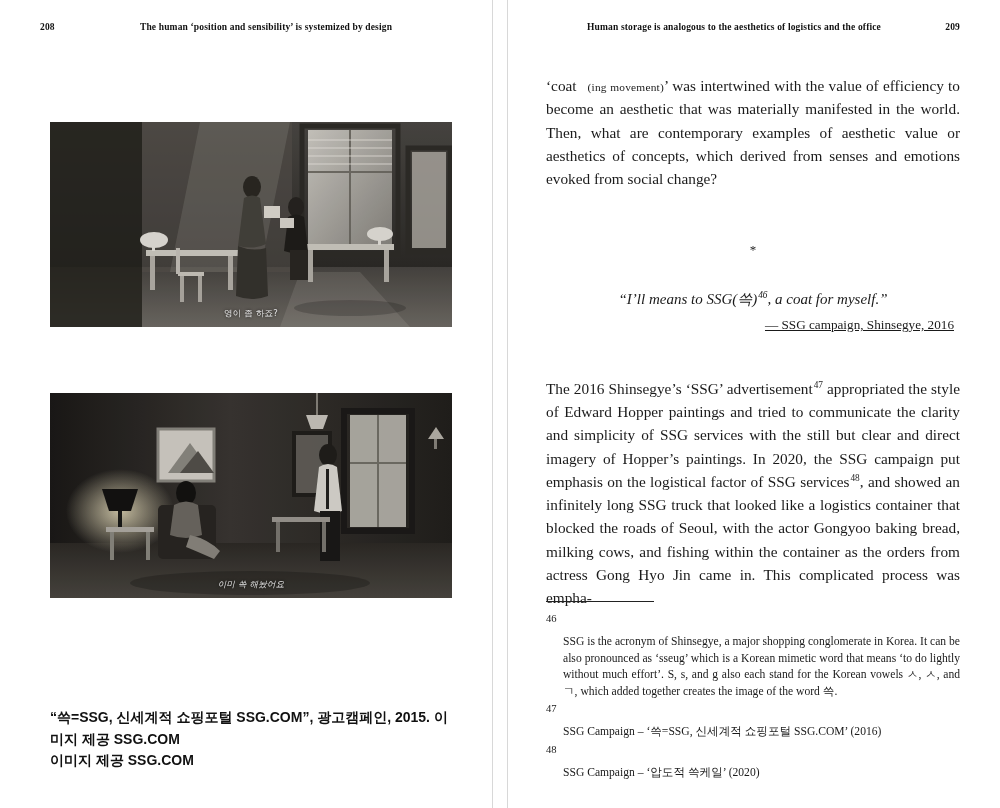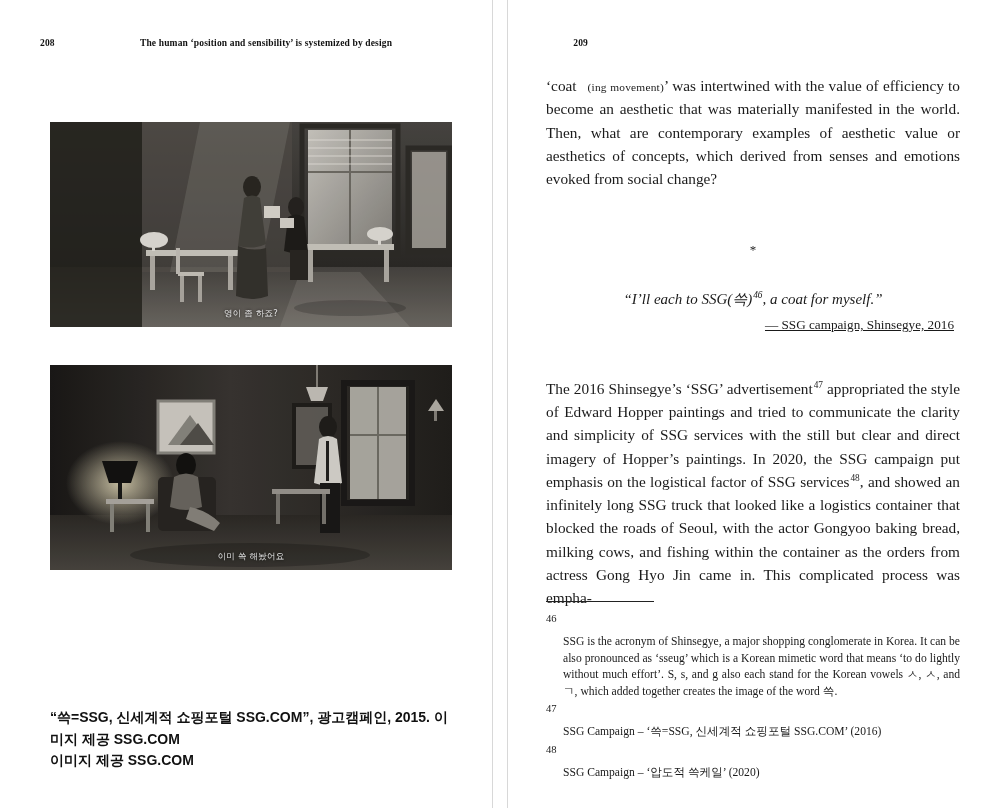--- a/index.html
+++ b/index.html
@@ -48,21 +48,20 @@
     align-items: baseline;
     font-size: 9.5px;
     font-weight: bold;
     letter-spacing: 0.15px;
     color: #111;
     height: 16px;
   }
   .runhead .folio {
     width: 44px;
     flex: none;
-    margin-top: 16px;
   }
   .runhead .title {
     flex: 1;
     text-align: center;
     padding-right: 8px;
   }
   .runhead-right .folio {
     text-align: right;
   }
   .runhead-right .title {
@@ -76,21 +75,22 @@
   }
   .photo {
     position: relative;
     width: 402px;
     height: 205px;
     margin-left: 10px;
     overflow: hidden;
     background: #737373;
   }
   .photo + .photo {
-    margin-top: 38px;
+    margin-top: 66px;
+    font-style: italic;
   }
   .photo .caption-sub {
     position: absolute;
     left: 0;
     right: 0;
     bottom: 7px;
     text-align: center;
     color: #e8e8e8;
     font-size: 8.5px;
     font-family: "DejaVu Sans", sans-serif;
@@ -364,30 +364,31 @@
       <div>“쓱=SSG, 신세계적 쇼핑포털 SSG.COM”, 광고캠페인, 2015. 이미지 제공 SSG.COM</div>
       <div class="line2">이미지 제공 SSG.COM</div>
     </div>
   </div>
 
   <div class="gutter"></div>
 
   <div class="page page-right">
 
     <div class="runhead runhead-right">
+      <span class="title">Human storage is analogous to the aesthetics of logistics and the office</span>
       <span class="folio">209</span>
     </div>
 
     <div class="body-col">
 
       <p class="body"><span>‘coat</span><span class="smallcaps">(ing movement)</span><span>’ was intertwined with the value of efficiency to become an aesthetic that was materially manifested in the world. Then, what are contemporary examples of aesthetic value or aesthetics of concepts, which derived from senses and emotions evoked from social change?</span></p>
 
       <div class="asterisk-sep">*</div>
 
-      <p class="quote"><span>“I’ll each to SSG(쓱)</span><sup class="fn">46</sup><span>, a coat for myself.”</span></p>
+      <p class="quote"><span>“I’ll means to SSG(쓱)</span><sup class="fn">46</sup><span>, a coat for myself.”</span></p>
       <p class="quote-attrib">— SSG campaign, Shinsegye, 2016</p>
 
       <div class="para-gap"></div>
 
       <p class="body"><span>The 2016 Shinsegye’s ‘SSG’ advertisement</span><sup class="fn">47</sup><span> appropriated the style of Edward Hopper paintings and tried to communicate the clarity and simplicity of SSG services with the still but clear and direct imagery of Hopper’s paintings. In 2020, the SSG campaign put emphasis on the logistical factor of SSG services</span><sup class="fn">48</sup><span>, and showed an infinitely long SSG truck that looked like a logistics container that blocked the roads of Seoul, with the actor Gongyoo baking bread, milking cows, and fishing within the container as the orders from actress Gong Hyo Jin came in. This complicated process was empha-</span></p>
     </div>
 
     <div class="footnotes">
       <div class="fn-rule"></div>
 

